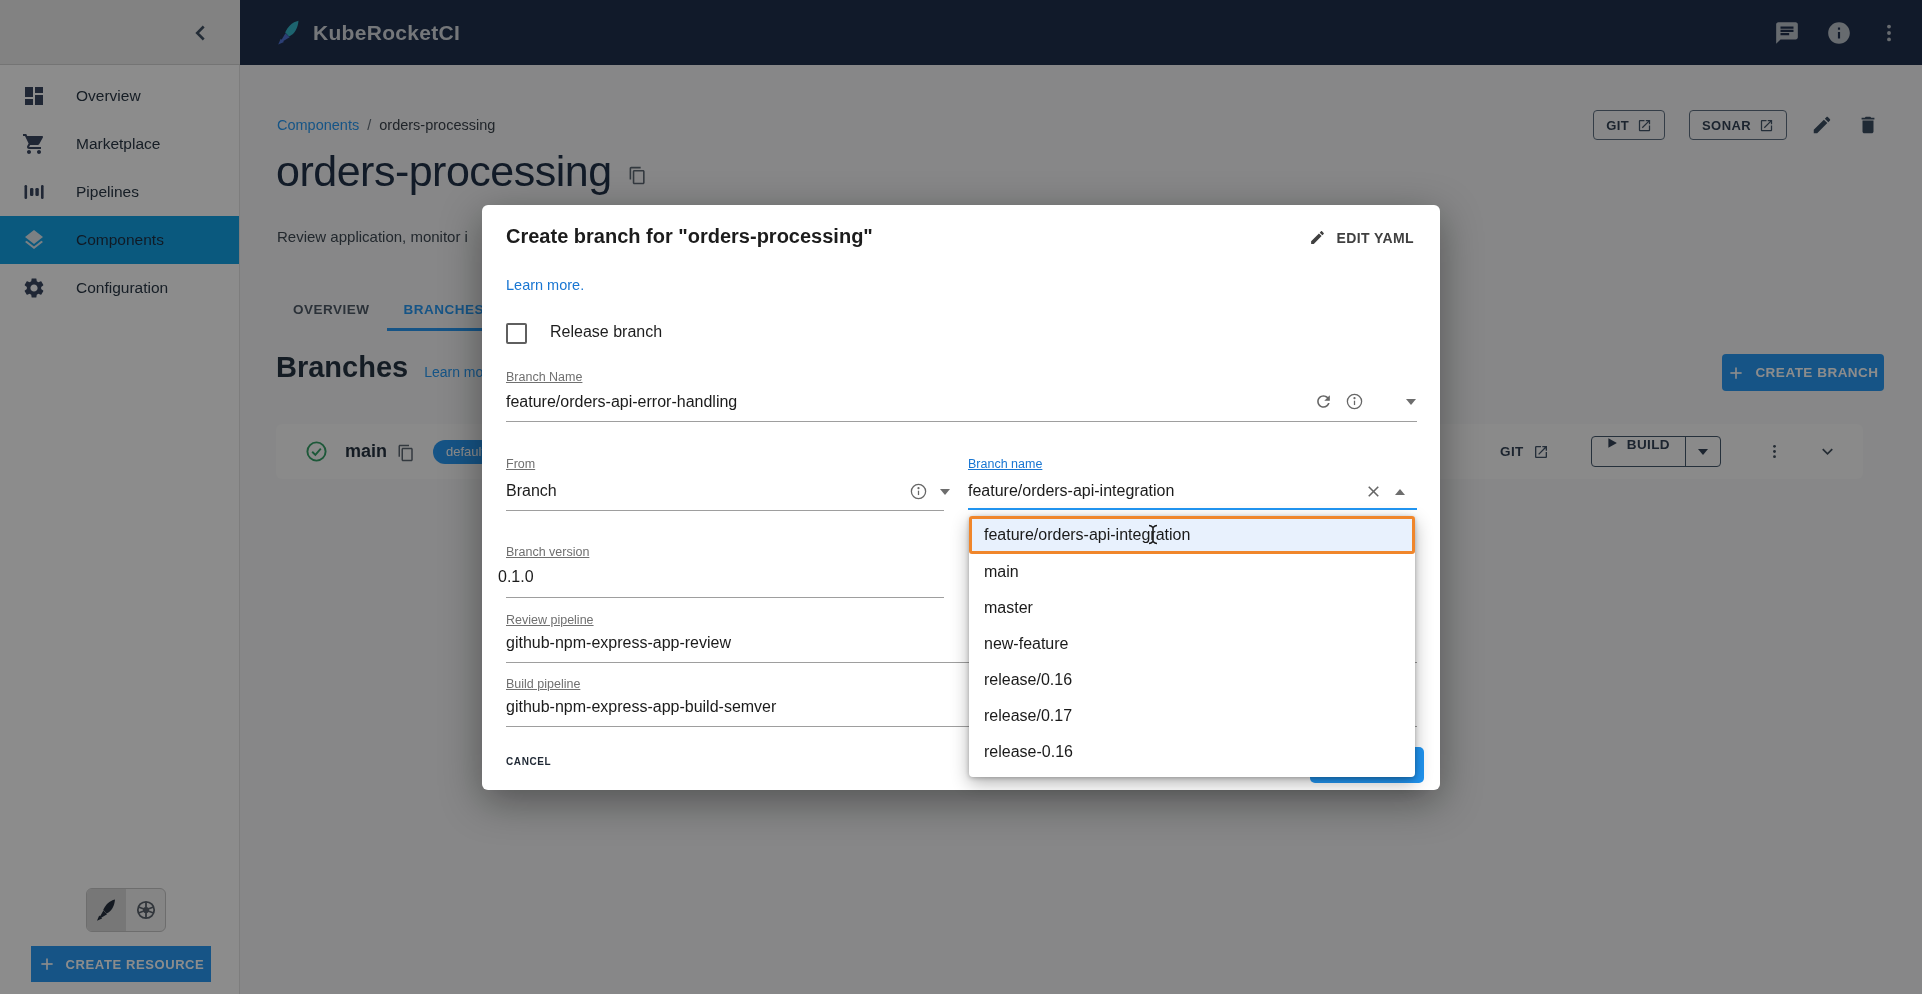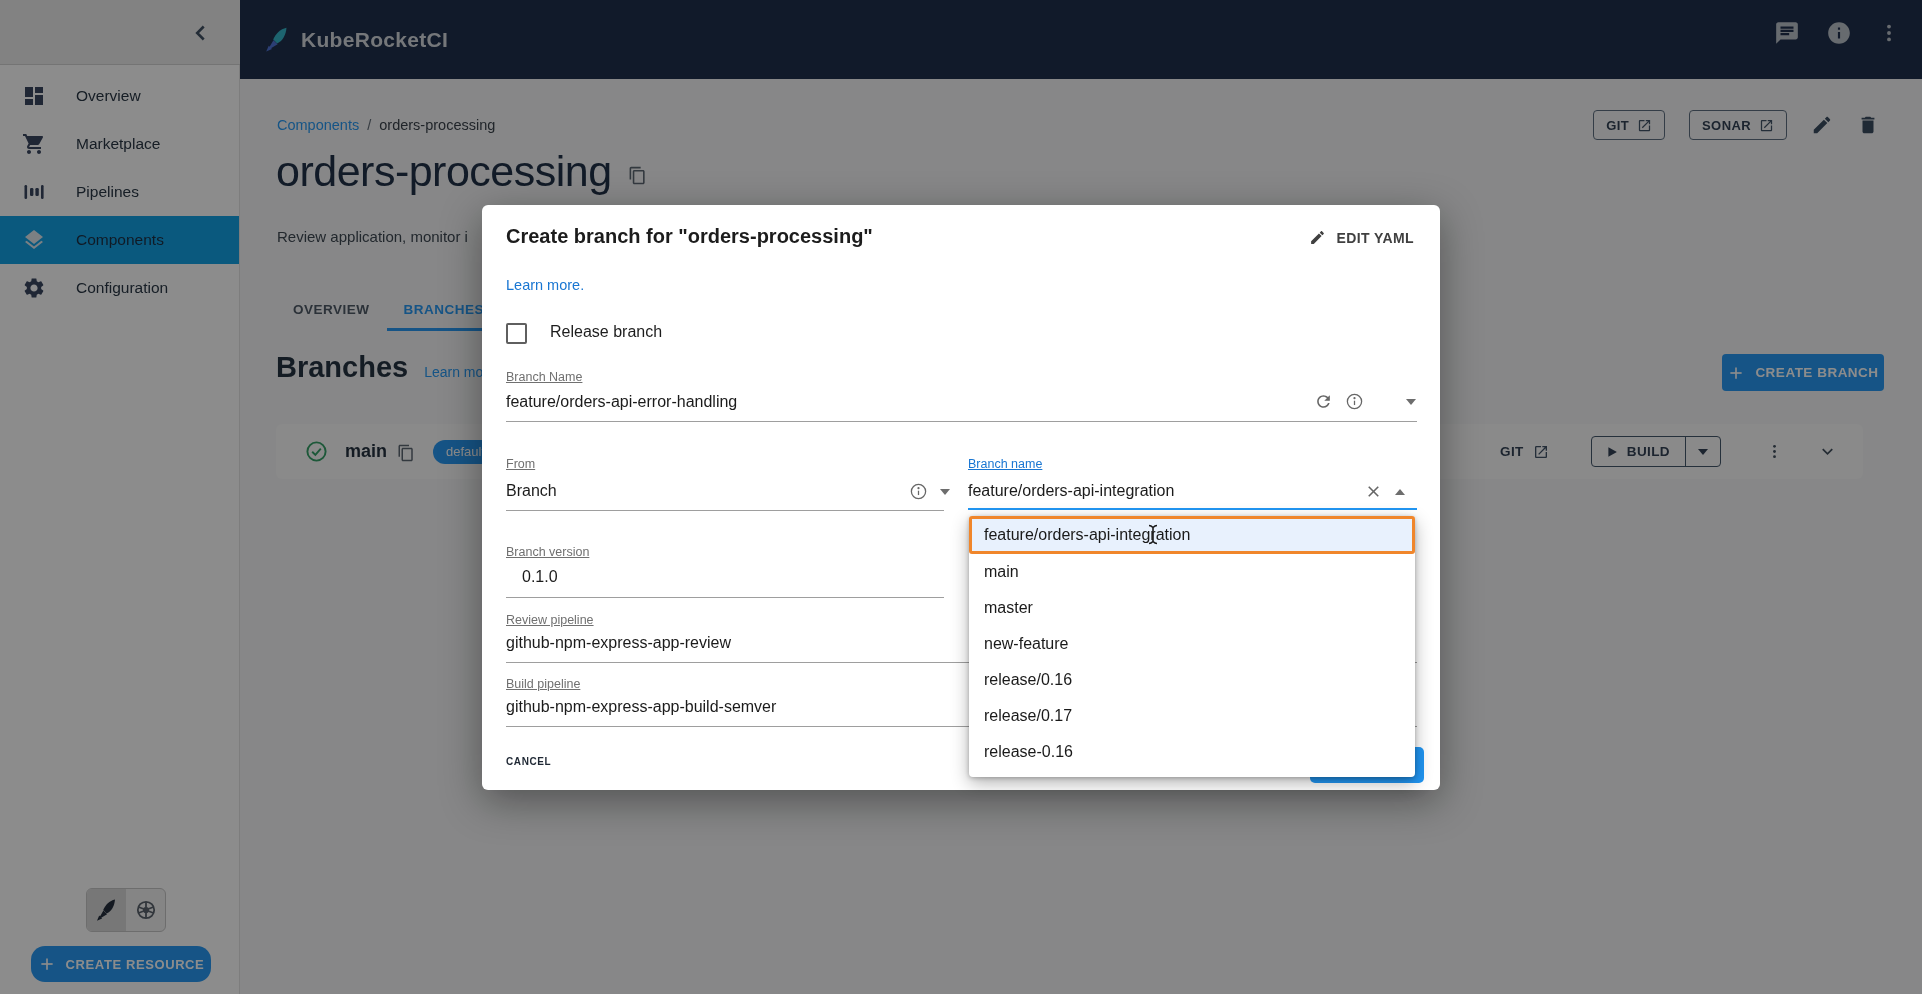--- a/index.html
+++ b/index.html
@@ -4,22 +4,22 @@
 <style>
   * { box-sizing: border-box; margin: 0; padding: 0; }
   html,body { width:1922px; height:994px; overflow:hidden; }
   body { font-family:"Liberation Sans", sans-serif; background:#f5f6f7; position:relative;
          box-shadow: inset 0 0 0 1px #8f9399; }
 
   
   .sidebar-header { position:absolute; left:0; top:0; width:240px; height:65px;
     background:#ededed; border-bottom:1px solid #d2d2d2; z-index:2; }
   .collapse-btn { position:absolute; right:26px; top:20px; width:26px; height:26px; color:#3a4a5e; cursor:pointer; }
-  .topbar { position:absolute; left:240px; top:0; right:0; height:79px; background:#182946; z-index:2;
-    display:flex; align-items:center; }
+  .topbar { position:absolute; left:240px; top:0; right:0; height:65px; background:#182946; z-index:2;
+    display:flex; align-items:center;padding-left:12px; }
   .logo { display:flex; align-items:center; gap:10px; margin-left:24px; }
   .logo-name { color:#d3d8de; font-size:21px; font-weight:700; letter-spacing:0.3px; }
   .topbar-right { position:absolute; right:22px; top:0; height:65px; display:flex; align-items:center; gap:26px; }
   .topbar-icon { width:26px; height:26px; color:#b9c0c9; cursor:pointer; }
 
   
   .sidebar { position:absolute; left:0; top:65px; width:240px; bottom:0; background:#ffffff;
     border-right:1px solid #e3e3e3; z-index:1; }
   .nav { position:absolute; top:7px; left:0; right:0; }
   .nav-item { height:48px; display:flex; align-items:center; padding-left:22px; gap:30px; cursor:pointer; }
@@ -28,21 +28,21 @@
   .nav-item.selected { background:#0a9fe5; }
   .nav-item.selected .nav-icon { color:#dfe8ef; }
   .nav-item.selected .nav-label { color:#16293e; }
 
   .cluster-toggle { position:absolute; left:86px; top:823px; width:80px; height:44px; border:1px solid #c4c4c4;
     border-radius:6px; display:flex; overflow:hidden; background:#f1f1f1; }
   .cluster-cell { width:40px; height:100%; display:flex; align-items:center; justify-content:center; cursor:pointer; }
   .cluster-cell.active { background:#d7d7d7; }
   .cluster-cell svg { width:24px; height:24px; }
   .create-resource-btn { position:absolute; left:31px; top:881px; width:180px; height:36px; background:#2196f3;
-    border-radius:14px; color:#fff; font-size:13px; font-weight:700; letter-spacing:0.6px;
+    border-radius:0; color:#fff; font-size:13px; font-weight:700; letter-spacing:0.6px;
     display:flex; align-items:center; justify-content:center; gap:10px; cursor:pointer; }
   .create-resource-btn svg, .create-branch-btn svg { width:18px; height:18px; }
 
   
   .content { position:absolute; left:240px; top:65px; right:0; bottom:0; background:#f5f6f7; }
   .breadcrumb { position:absolute; left:37px; top:52px; font-size:14.5px; display:flex; gap:8px; align-items:center; }
   .breadcrumb .crumb-link { color:#2196f3; cursor:pointer; }
   .breadcrumb .crumb-sep { color:#5c6672; }
   .breadcrumb .crumb-current { color:#333b45; }
   .header-actions { position:absolute; top:45px; right:43px; display:flex; align-items:center; gap:24px; }
@@ -75,21 +75,21 @@
   .check-icon { width:23px; height:23px; color:#2e9e63; }
   .branch-name { font-size:18px; font-weight:700; color:#1d2b3a; margin-left:17px; }
   .branch-row .copy-icon { margin:2px 0 0 10px; width:18px; height:18px; }
   .badge { margin-left:18px; background:#2196f3; color:#fff; font-size:13px; height:24px; border-radius:12px;
     padding:0 13px; display:flex; align-items:center; }
   .row-right { margin-left:auto; display:flex; align-items:center; gap:0; }
   .row-git { display:flex; align-items:center; gap:9px; font-size:13.5px; font-weight:700; letter-spacing:0.4px;
     color:#2c3c50; cursor:pointer; }
   .row-git svg { width:16px; height:16px; color:#3c4e63; }
   .build-split { margin-left:42px; display:flex; height:31px; border:1px solid #3e5166; border-radius:4px; overflow:hidden; }
-  .build-main { display:flex; align-items:center; gap:9px; padding:0 15px; font-size:13.5px; font-weight:700;
+  .build-main { display:flex; gap:9px; padding:0 15px; font-size:13.5px; font-weight:700;
     letter-spacing:0.4px; color:#2c3c50; cursor:pointer; }
   .build-caret { width:35px; display:flex; align-items:center; justify-content:center; border-left:1px solid #3e5166; cursor:pointer; }
   .play-icon { width:11px; height:12px; color:#2c3c50; }
   .kebab-icon { margin-left:44px; width:19px; height:19px; color:#3c4a59; cursor:pointer; }
   .chevron-down-icon { margin-left:34px; width:19px; height:19px; color:#3c4a59; cursor:pointer; }
 
   .caret { width:0; height:0; border-left:5.5px solid transparent; border-right:5.5px solid transparent;
     border-top:6.5px solid #6d6d6d; }
   .caret.up { border-top:none; border-bottom:6.5px solid #6d6d6d; }
 
@@ -375,21 +375,21 @@
   <div class="field-icons" style="left:882px; top:277px">
     <svg viewBox="0 0 24 24" fill="none" stroke="currentColor" stroke-width="2">
         <line x1="6" y1="6" x2="18" y2="18"></line>
         <line x1="18" y1="6" x2="6" y2="18"></line>
       </svg>
     <div class="caret up"></div>
   </div>
   <div class="f-line focus" style="left:486px; top:303px; width:449px"></div>
 
   <div class="f-label" style="left:24px; top:340px">Branch version</div>
-  <div class="f-value" style="left:40px; top:363px">0.1.0</div>
+  <div class="f-value" style="left:16px; top:363px">0.1.0</div>
   <div class="f-line" style="left:24px; top:392px; width:438px"></div>
 
   <div class="f-label" style="left:24px; top:408px">Review pipeline</div>
   <div class="f-value" style="left:24px; top:429px">github-npm-express-app-review</div>
   <div class="f-line" style="left:24px; top:457px; width:911px"></div>
 
   <div class="f-label" style="left:24px; top:472px">Build pipeline</div>
   <div class="f-value" style="left:24px; top:493px">github-npm-express-app-build-semver</div>
   <div class="f-line" style="left:24px; top:521px; width:911px"></div>
 

